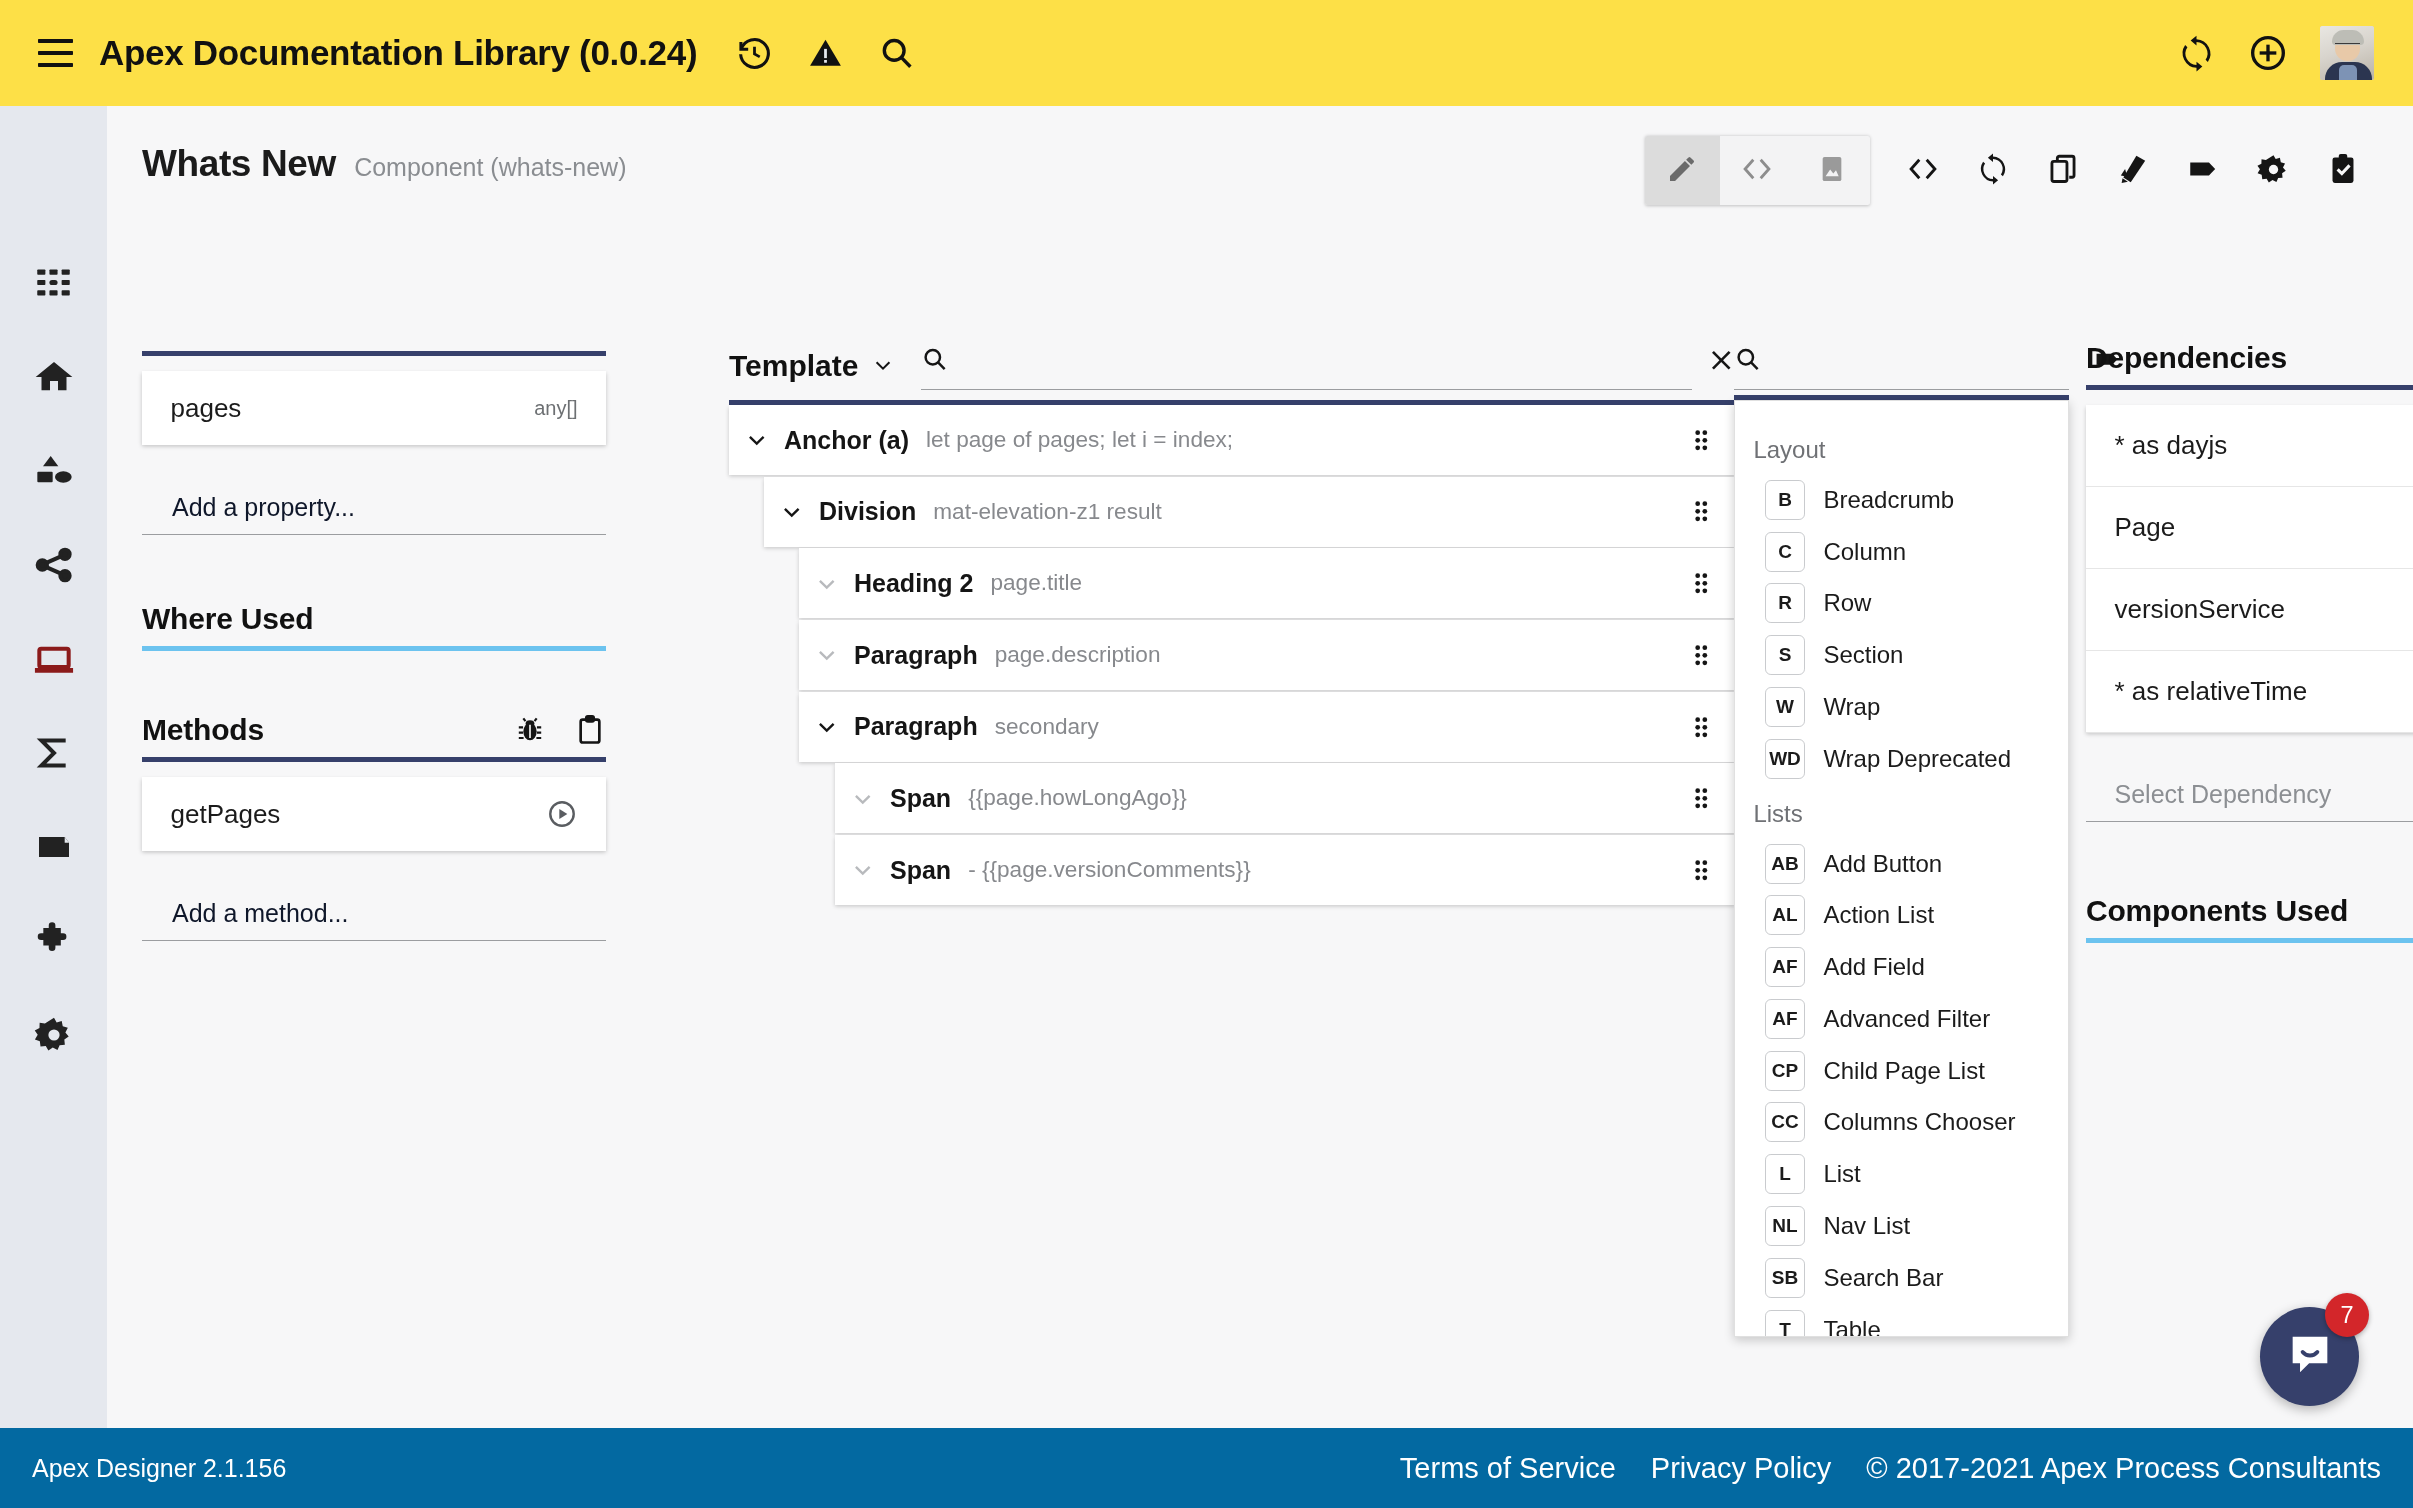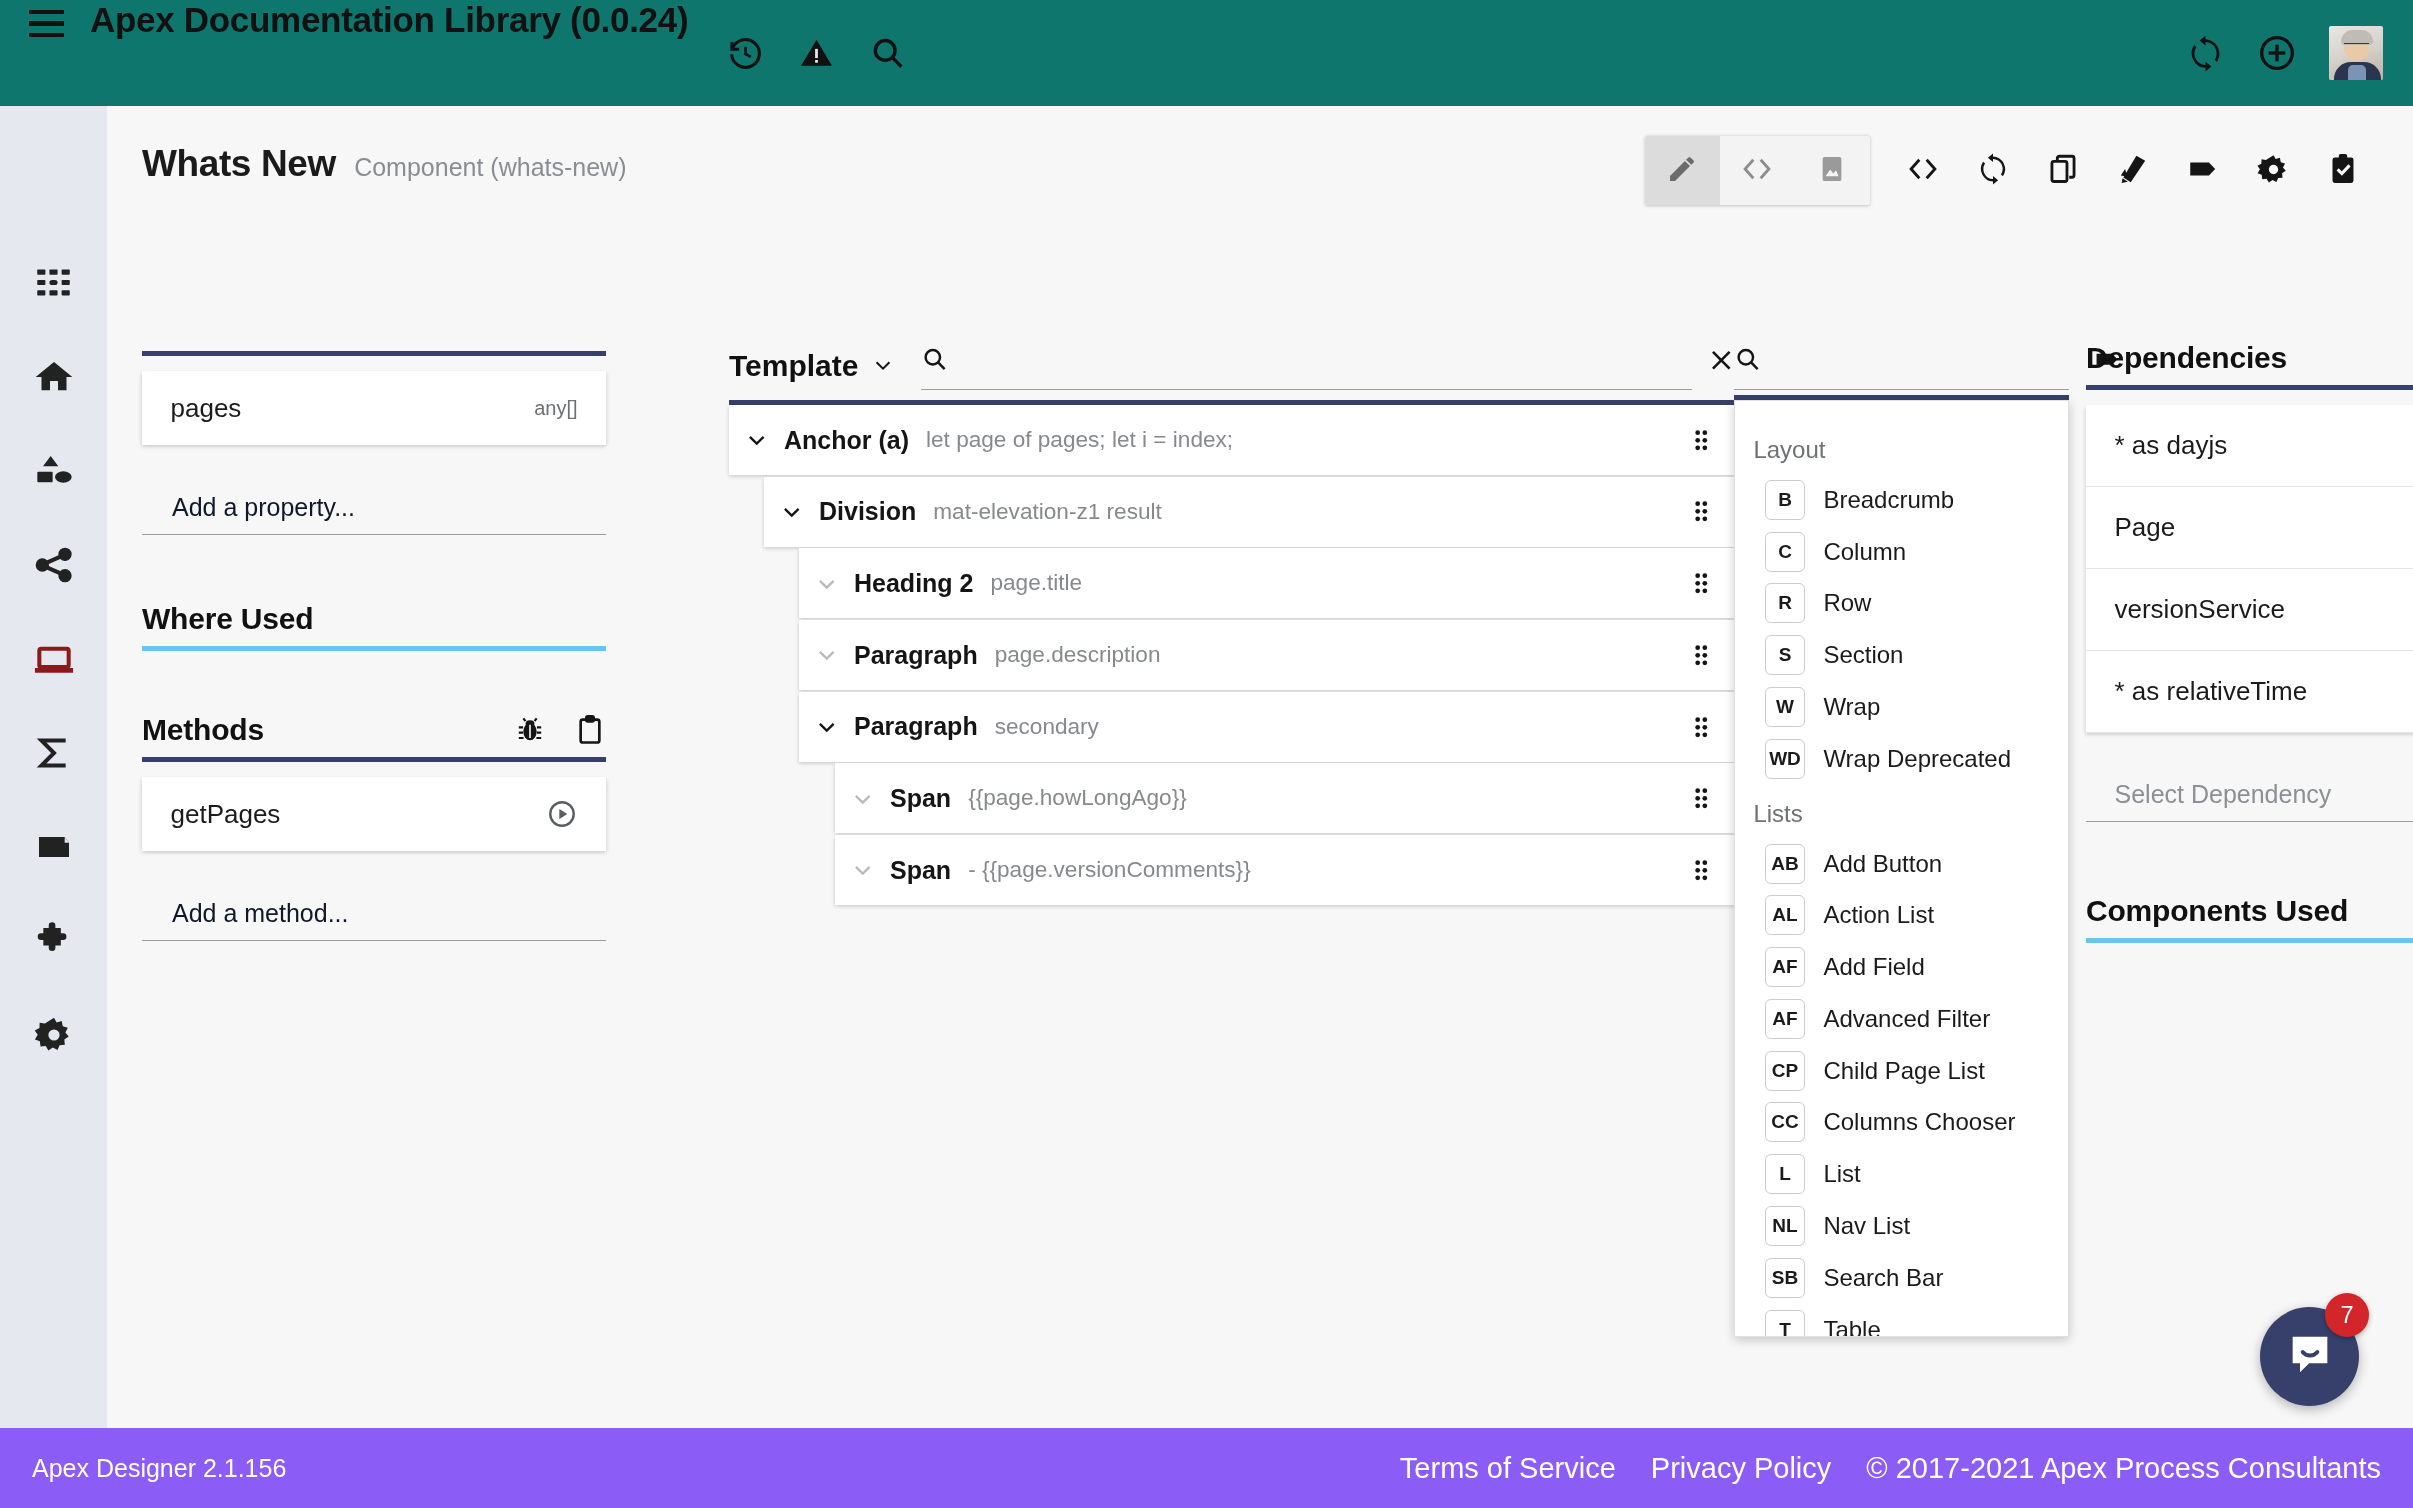--- a/index.html
+++ b/index.html
@@ -6,21 +6,21 @@
   html, body {
     width: 2413px; height: 1508px;
     font-family: "Liberation Sans", sans-serif;
     background: #f7f7f8;
     overflow: hidden;
   }
 
   
   .appbar{
     position:absolute; top:0; left:0; width:2413px; height:106px;
-    background:#0f766e; display:flex; padding:0 23px;
+    background:#fde047; display:flex; align-items:center; padding:0 32px;
   }
   .hamburger{ width:47px; height:47px; display:flex; flex-direction:column;
     justify-content:center; align-items:center; gap:7.5px; cursor:pointer; margin-right:20px;}
   .hamburger i{ display:block; width:35px; height:4.2px; background:#111; border-radius:0.8px;}
   .app-title{ font-size:35px; font-weight:700; color:#111; letter-spacing:-0.3px; white-space:nowrap;}
   .appbar-icons{ display:flex; align-items:center; gap:34px; margin-left:39px;}
   .appbar-spacer{ flex:1 1 auto;}
   .appbar-right{ display:flex; align-items:center; gap:32px; padding-right:6.7px;}
   .ic{ display:inline-flex; align-items:center; justify-content:center; cursor:pointer;}
   .avatar{ width:54px; height:54px; border-radius:2.5px; overflow:hidden; background:#cfd2d6;
@@ -115,21 +115,21 @@
   #col-deps{ left:1979px; width:419px;}
   .dep-item{ background:#fff; height:82px; display:flex; align-items:center; padding:0 28.5px;
      font-size:26px; color:#1b1b1b; border-bottom:0.8px solid #e6e6e6;}
   .dep-box{ box-shadow:0 1.7px 4.2px rgba(0,0,0,.2);}
   .dep-select{ margin-top:28.5px; height:60px; border-bottom:1.7px solid #9b9da0; display:flex;
      align-items:flex-end; justify-content:space-between; padding:0 5px 11.7px 28.5px;}
   .dep-select span{ font-size:25px; color:#8c8f93;}
 
   
   .footer{
-    position:absolute; left:0; bottom:0; width:2413px; height:80px; background:#8b5cf6;
+    position:absolute; left:0; bottom:0; width:2413px; height:80px; background:#0369a1;
     display:flex; align-items:center; justify-content:space-between; padding:12px 32px; color:#fff;gap:27px;
   }
   .footer .left{ font-size:25px;}
   .footer .right{ display:flex; align-items:center; gap:35px; font-size:29px;}
   .footer a{ color:#fff; text-decoration:none; cursor:pointer;}
 
   
   .intercom{ position:absolute; right:54px; bottom:102px; width:99px; height:99px;
      border-radius:50%; background:#36406b; display:flex; align-items:center; justify-content:center;
      box-shadow:0 3.4px 11.7px rgba(0,0,0,.28); cursor:pointer;}

